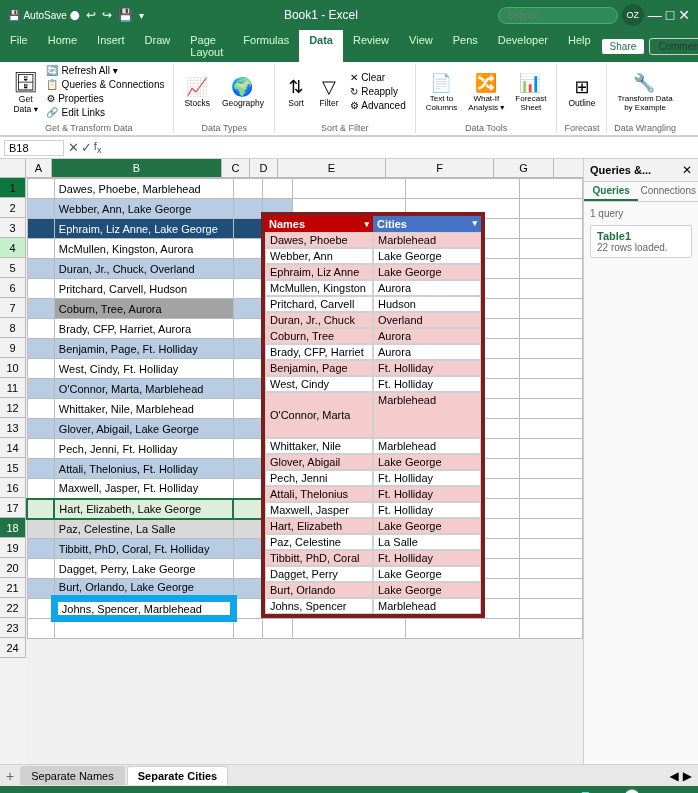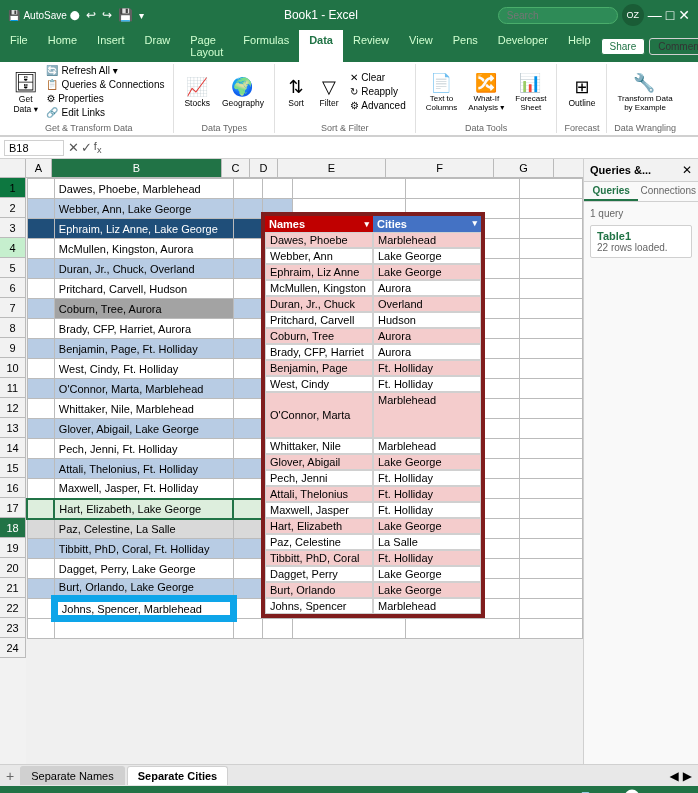--- a/index.html
+++ b/index.html
@@ -501,27 +501,27 @@
               <div style="width:108px;padding:1px 4px;border:1px solid #d0d0d0;" data-name="city-cell">Lake George</div>
             </div>
           <div style="display:flex;background:#f4cccc;" data-name="list-item">
               <div style="width:108px;padding:1px 4px;border:1px solid #d0d0d0;" data-name="name-cell">Ephraim, Liz Anne</div>
               <div style="width:108px;padding:1px 4px;border:1px solid #d0d0d0;" data-name="city-cell">Lake George</div>
             </div>
           <div style="display:flex;background:#fff;" data-name="list-item">
               <div style="width:108px;padding:1px 4px;border:1px solid #d0d0d0;" data-name="name-cell">McMullen, Kingston</div>
               <div style="width:108px;padding:1px 4px;border:1px solid #d0d0d0;" data-name="city-cell">Aurora</div>
             </div>
+          <div style="display:flex;background:#fff;" data-name="list-item">
+              <div style="width:108px;padding:1px 4px;border:1px solid #d0d0d0;" data-name="name-cell">Pritchard, Carvell</div>
+              <div style="width:108px;padding:1px 4px;border:1px solid #d0d0d0;" data-name="city-cell">Hudson</div>
+            </div>
           <div style="display:flex;background:#f4cccc;" data-name="list-item">
               <div style="width:108px;padding:1px 4px;border:1px solid #d0d0d0;" data-name="name-cell">Duran, Jr., Chuck</div>
               <div style="width:108px;padding:1px 4px;border:1px solid #d0d0d0;" data-name="city-cell">Overland</div>
-            </div>
-          <div style="display:flex;background:#fff;" data-name="list-item">
-              <div style="width:108px;padding:1px 4px;border:1px solid #d0d0d0;" data-name="name-cell">Pritchard, Carvell</div>
-              <div style="width:108px;padding:1px 4px;border:1px solid #d0d0d0;" data-name="city-cell">Hudson</div>
             </div>
           <div style="display:flex;background:#f4cccc;" data-name="list-item">
               <div style="width:108px;padding:1px 4px;border:1px solid #d0d0d0;" data-name="name-cell">Coburn, Tree</div>
               <div style="width:108px;padding:1px 4px;border:1px solid #d0d0d0;" data-name="city-cell">Aurora</div>
             </div>
           <div style="display:flex;background:#fff;" data-name="list-item">
               <div style="width:108px;padding:1px 4px;border:1px solid #d0d0d0;" data-name="name-cell">Brady, CFP, Harriet</div>
               <div style="width:108px;padding:1px 4px;border:1px solid #d0d0d0;" data-name="city-cell">Aurora</div>
             </div>
           <div style="display:flex;background:#f4cccc;" data-name="list-item">

